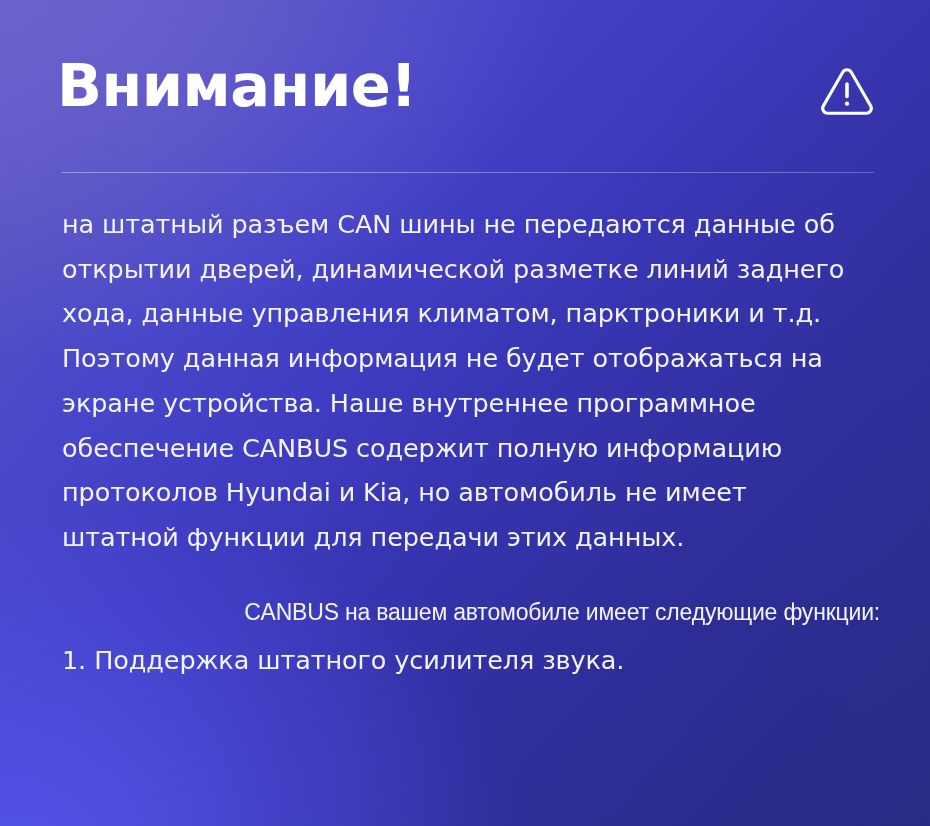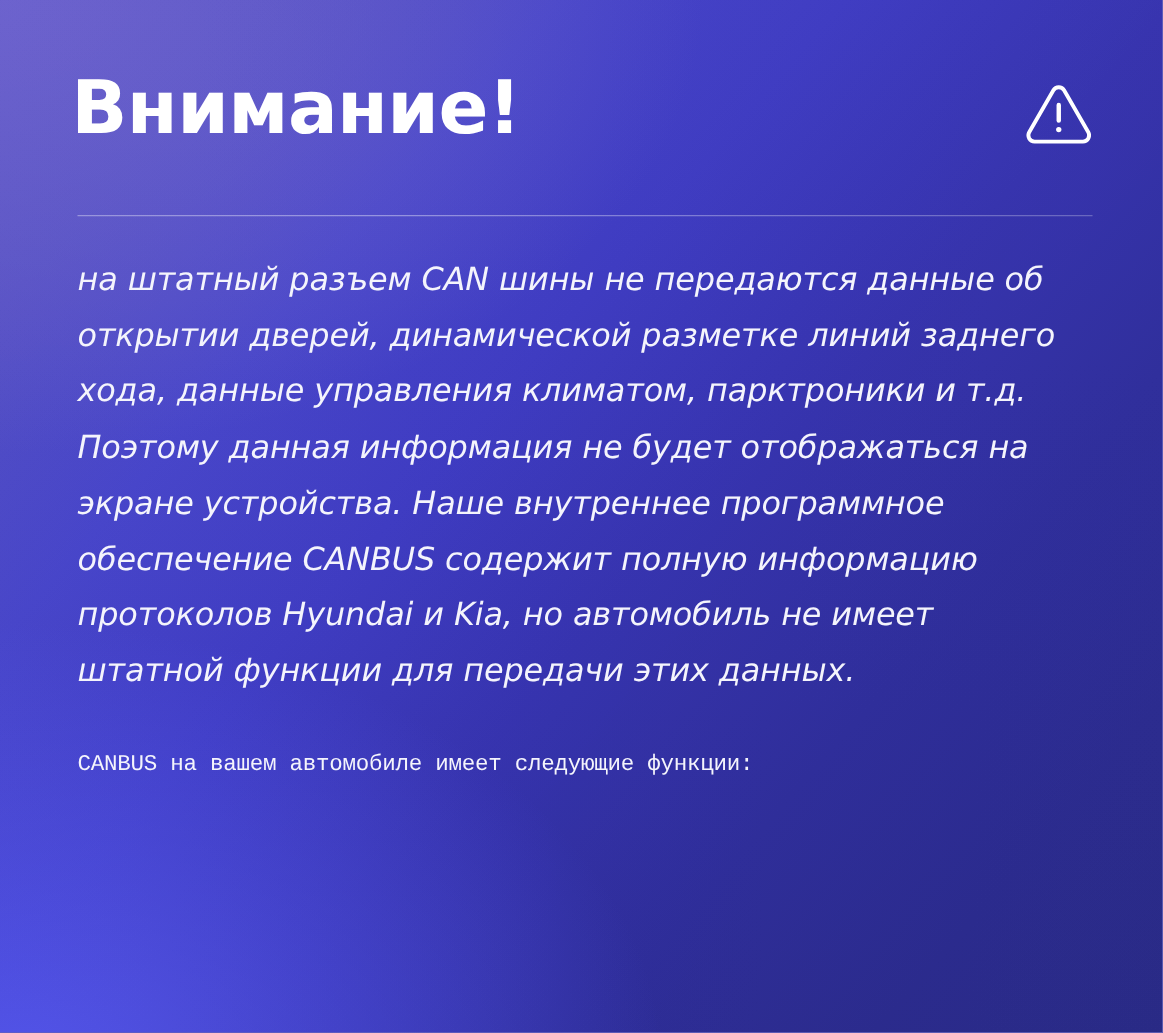--- a/index.html
+++ b/index.html
@@ -99,21 +99,20 @@
         rgba(255,255,255,0.32) 65%,
         rgba(255,255,255,0.26) 100%);
   }
 
   
   .body-block {
     position: absolute;
     left: 62px;
     right: 61px;
     top: 202px;
-    font-style: italic;
   }
 
   .para {
     color: #f4f4fc;
     font-family: "DejaVu Sans", sans-serif;
     font-size: 25.5px;
     font-weight: 400;
     line-height: 44.7px;
     letter-spacing: -0.1px;
     margin: 0;
@@ -122,27 +121,28 @@
 
   .list-block {
     position: absolute;
     left: 62px;
     right: 50px;
     top: 590px;
   }
 
   .list-intro {
     color: #f4f4fc;
-    font-family: Liberation Mono, monospace;
-    font-size: 18px;
+    font-family: Liberation Sans, sans-serif;
+    font-size: 23px;
     font-weight: 400;
     line-height: 44px;
     letter-spacing: -0.2px;
     margin: 0 0 4px 0;
     white-space: nowrap;
+    text-align: right;
   }
 
   ol.features {
     list-style: none;
     margin: 0;
     padding: 0;
   }
 
   ol.features li {
     color: #f4f4fc;
@@ -183,17 +183,21 @@
     <div class="divider"></div>
 
     <div class="body-block">
       <p class="para">на штатный разъем CAN шины не передаются данные об открытии дверей, динамической разметке линий заднего хода, данные управления климатом, парктроники и т.д. Поэтому данная информация не будет отображаться на экране устройства. Наше внутреннее программное обеспечение CANBUS содержит полную информацию протоколов Hyundai и Kia, но автомобиль не имеет штатной функции для передачи этих данных.</p>
     </div>
 
     <div class="list-block">
       <p class="list-intro">CANBUS на вашем автомобиле имеет следующие функции:</p>
 
       <ol class="features">
+        <li>
+          <span class="num">1.</span>
+          <span class="txt">Поддержка штатного усилителя звука.</span>
+        </li>
       </ol>
     </div>
 
   </div>
 </div>
 
 </body></html>

